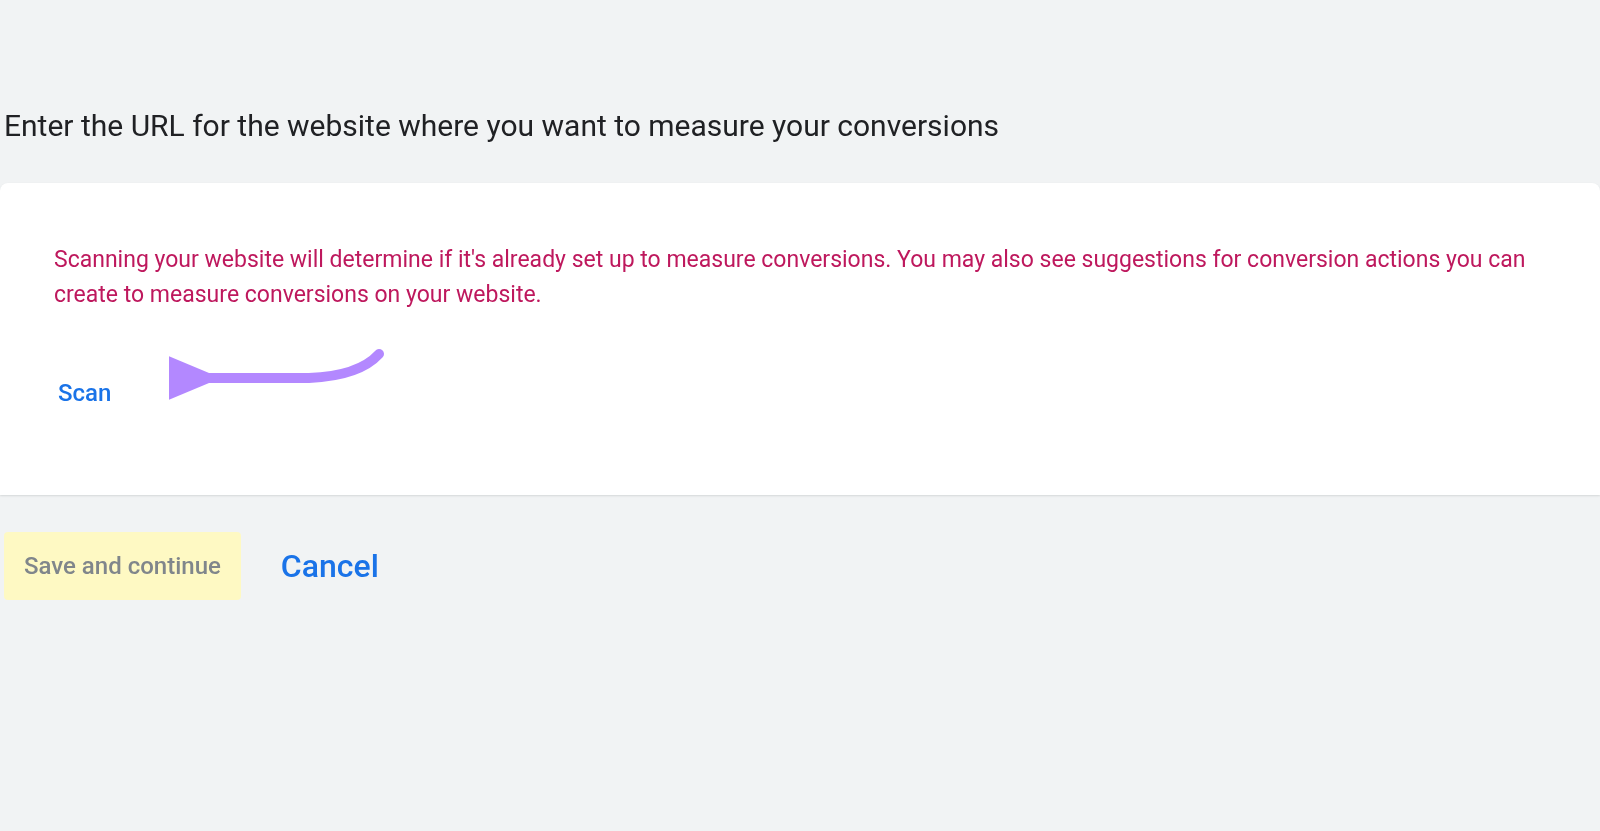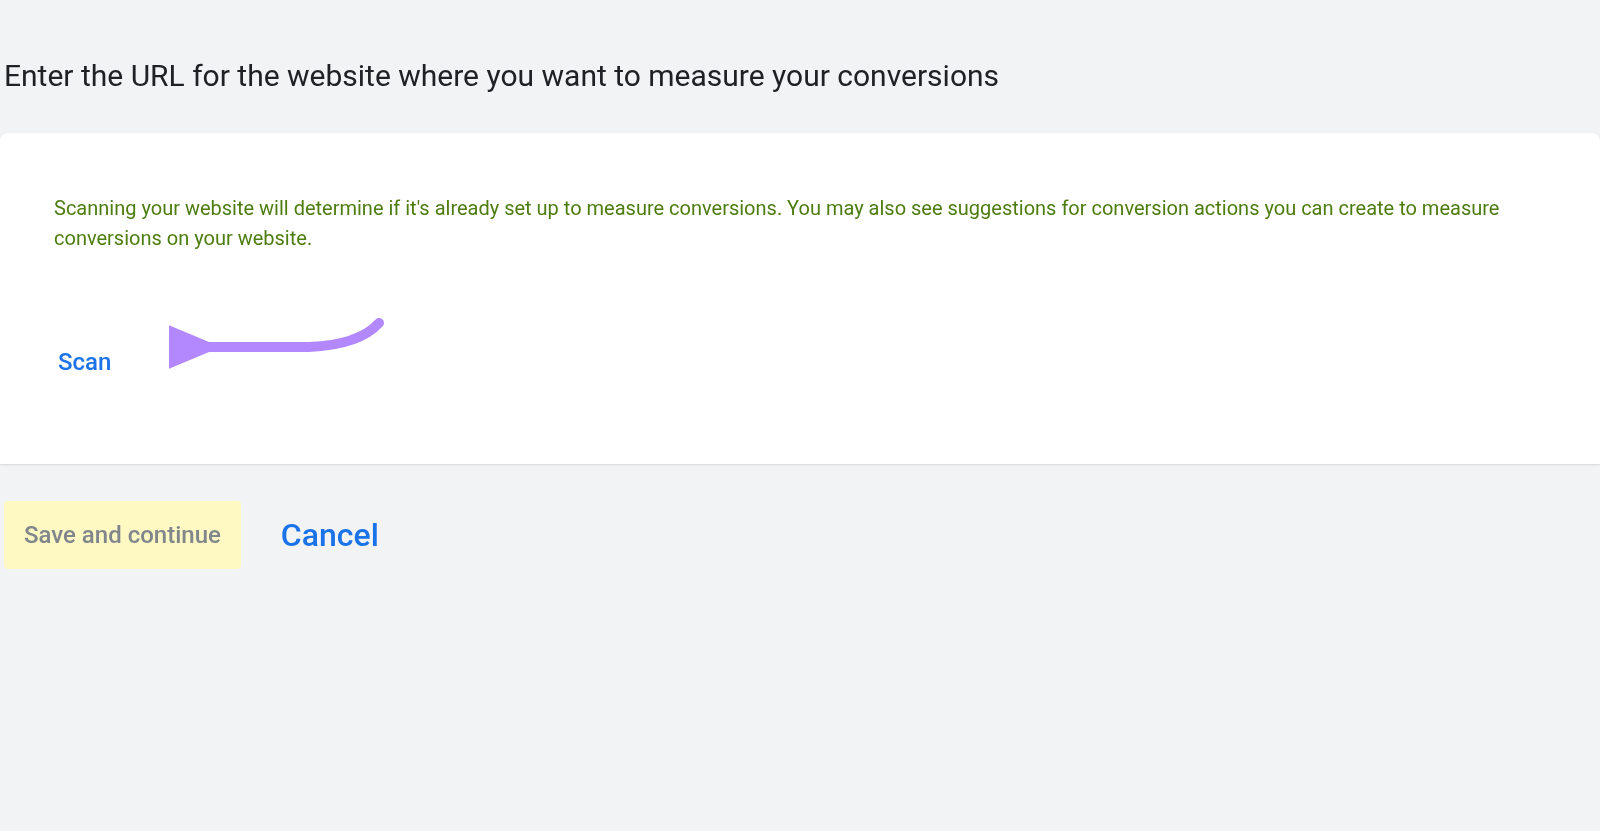--- a/index.html
+++ b/index.html
@@ -8,42 +8,42 @@
       padding: 0;
     }
     body {
       font-family: 'Google Sans', Roboto, Arial, sans-serif;
       background: #f1f3f4;
       width: 1600px;
       height: 831px;
       overflow: hidden;
     }
     .page-container {
-      padding-top: 58px;
+      padding-top: 108px;
       padding-left: 0;
     }
     .page-title {
       font-size: 30px;
       font-weight: 400;
       color: #202124;
       padding-left: 4px;
       padding-bottom: 40px;
     }
     .card {
       background: #fff;
       border-radius: 8px 8px 0 0;
       box-shadow: 0 1px 2px rgba(60,64,67,0.15);
       padding: 60px 54px 80px 54px;
       min-height: 200px;
     }
     .card-description {
-      font-size: 20px;
-      color: #4d7c0f;
+      font-size: 23px;
+      color: #be185d;
       line-height: 1.5;
-      margin-bottom: 56px;
+      margin-bottom: 28px;
     }
     .input-row {
       display: flex;
       align-items: center;
       gap: 38px;
     }
     .domain-input {
       width: 800px;
       height: 96px;
       border: 1px solid #80868b;

